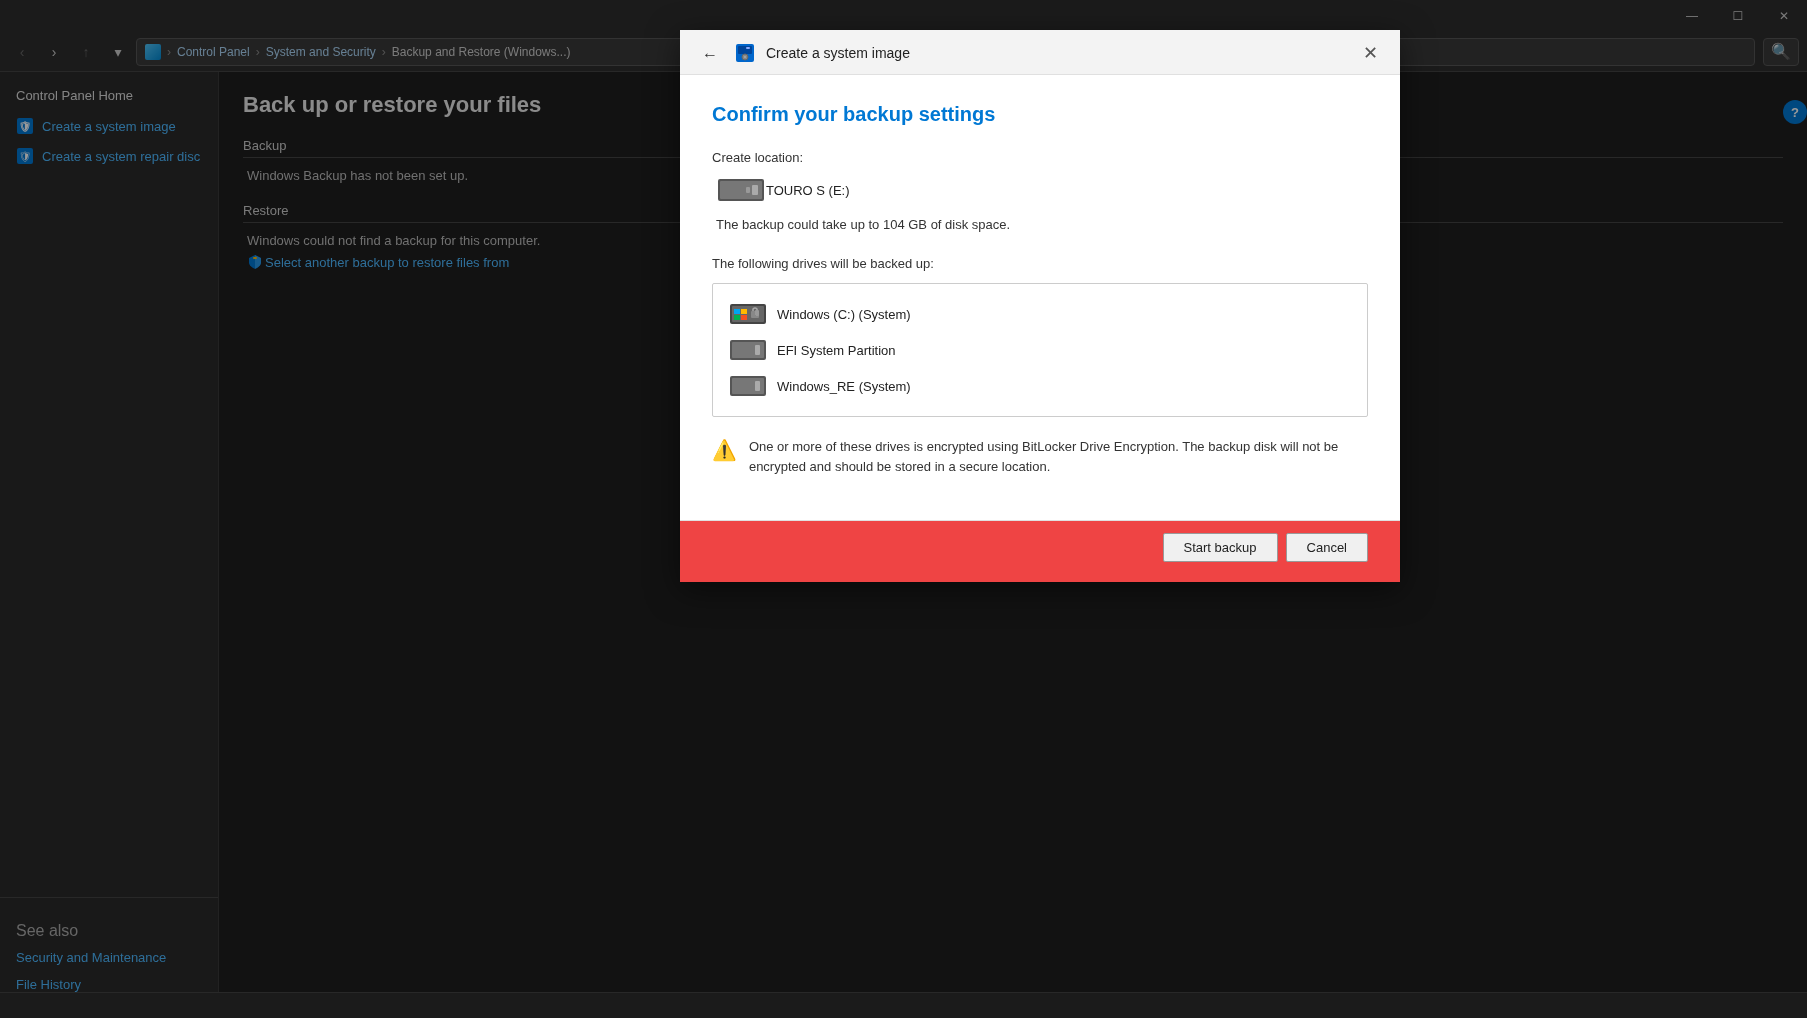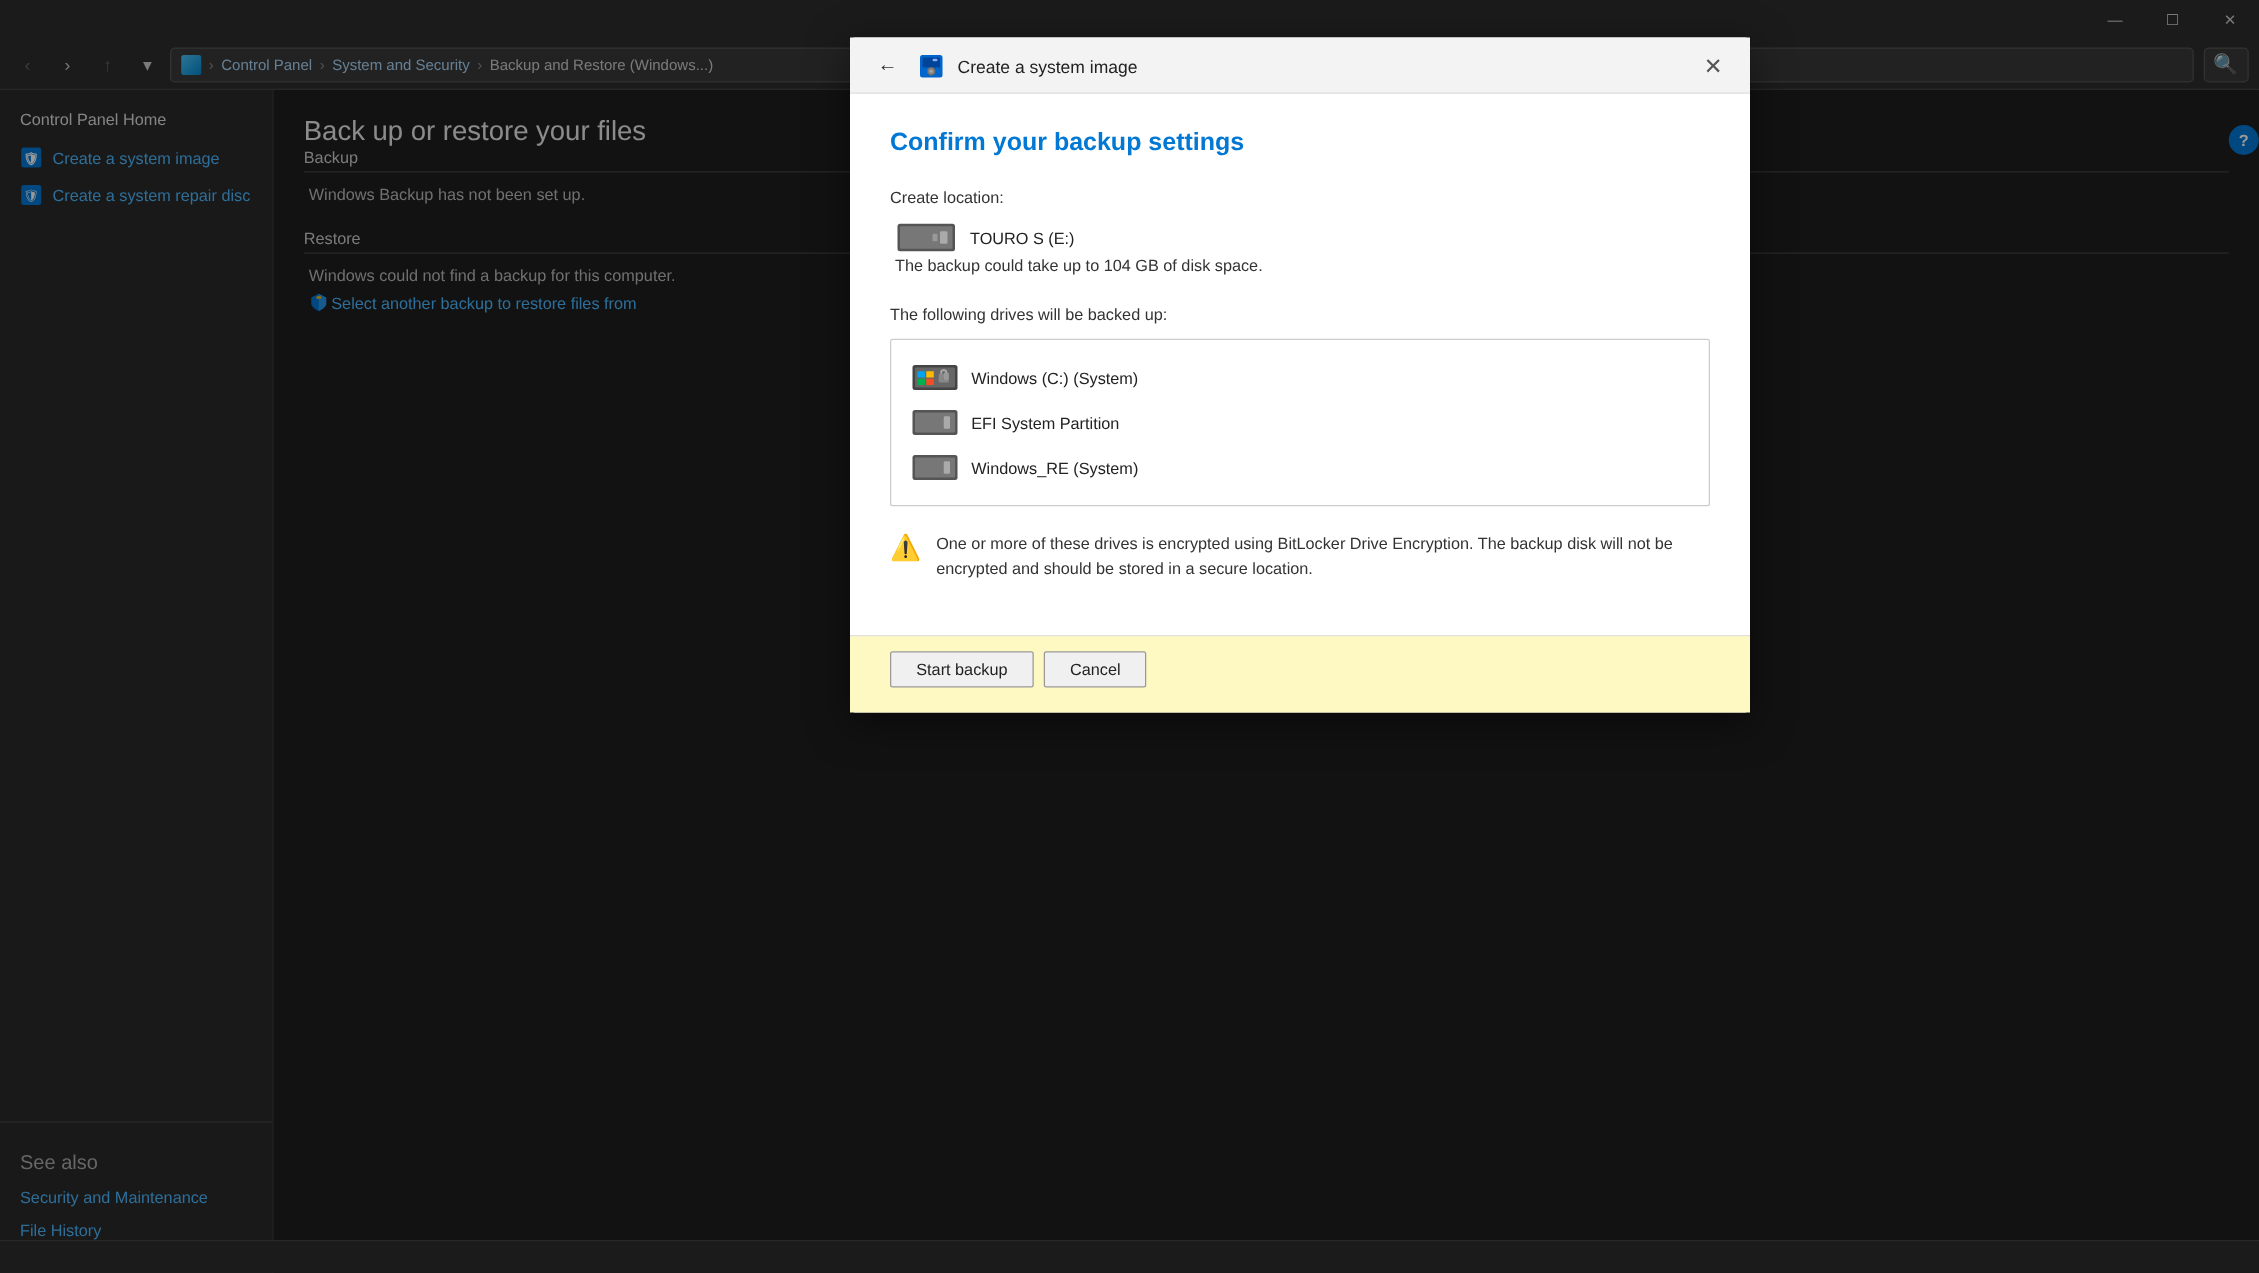--- a/index.html
+++ b/index.html
@@ -140,22 +140,23 @@
     
     .content-panel {
       flex: 1;
       background: #1e1e1e;
       padding: 20px 24px;
       overflow-y: auto;
       color: #e0e0e0;
     }
     .page-title {
       font-size: 22px;
-      font-weight: 400;
+      font-weight: 700;
       color: #e8e8e8;
+      margin-bottom: 20px;
     }
     .section-label {
       font-size: 13px;
       color: #ccc;
       border-bottom: 1px solid #444;
       padding-bottom: 4px;
       margin-bottom: 10px;
     }
     .section-content {
       font-size: 13px;
@@ -245,21 +246,21 @@
       font-weight: 700;
     }
     .backup-location-label {
       font-size: 13px;
       color: #333;
       margin-bottom: 10px;
     }
     .backup-location-item {
       display: flex;
       align-items: center;
-      gap: 10px;
+      margin-bottom: 12px;
       padding-left: 4px;
     }
     .backup-disk-size-text {
       font-size: 13px;
       color: #333;
       margin-bottom: 24px;
       padding-left: 4px;
     }
     .drives-label {
       font-size: 13px;
@@ -290,24 +291,25 @@
       margin-top: 1px;
     }
     .warning-text {
       font-size: 13px;
       color: #333;
       line-height: 1.5;
     }
 
     .dialog-footer {
       display: flex;
+      justify-content: flex-end;
       padding: 12px 32px 20px;
       gap: 8px;
       border-top: 1px solid #e0e0e0;
-      background: #fef9c3;
+      background: #ef4444;
     }
     .dialog-btn {
       padding: 6px 20px;
       font-size: 13px;
       border: 1px solid #999;
       background: #f0f0f0;
       cursor: pointer;
       border-radius: 2px;
       color: #222;
     }

